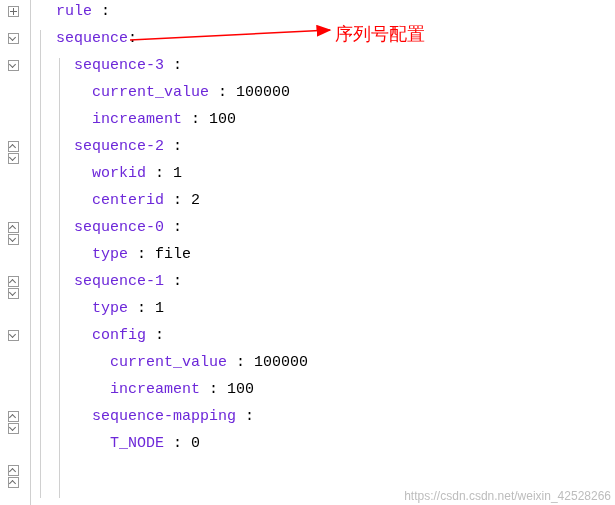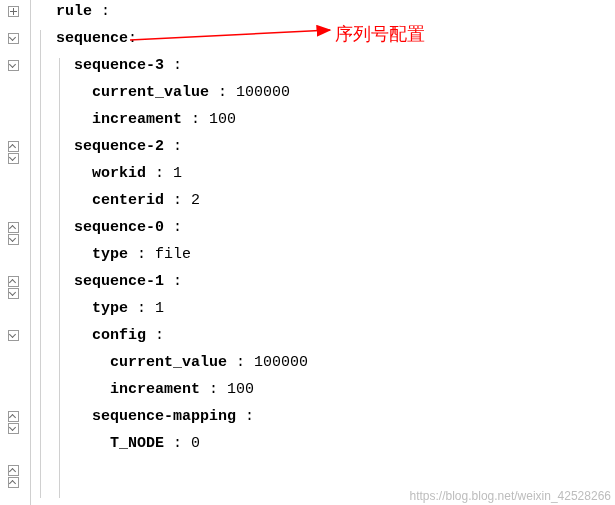--- a/index.html
+++ b/index.html
@@ -113,22 +113,22 @@
     line-height: 27px;
     white-space: pre;
   }
 
   .code-line {
     display: block;
     height: 27px;
   }
 
   .key {
-    font-weight: bold;
-    color: #000000;
+    font-weight: normal;
+    color: #6d28d9;
   }
   .colon {
     color: #000;
     font-weight: normal;
   }
   .val {
     color: #000;
     font-weight: normal;
     margin-top: 16px;
   }
@@ -211,13 +211,13 @@
   <defs>
     <marker id="ah" markerWidth="10" markerHeight="8" refX="9" refY="4" orient="auto">
       <path d="M0,0 L10,4 L0,8 Z" fill="#ff0000"></path>
     </marker>
   </defs>
   <line x1="0" y1="16" x2="200" y2="6" stroke="#ff0000" stroke-width="1.5" marker-end="url(#ah)"></line>
 </svg>
 
 <div class="annotation">序列号配置</div>
 
-<div class="watermark">https://blog.blog.net/weixin_42528266</div>
+<div class="watermark">https://csdn.csdn.net/weixin_42528266</div>
 
 </body></html>

